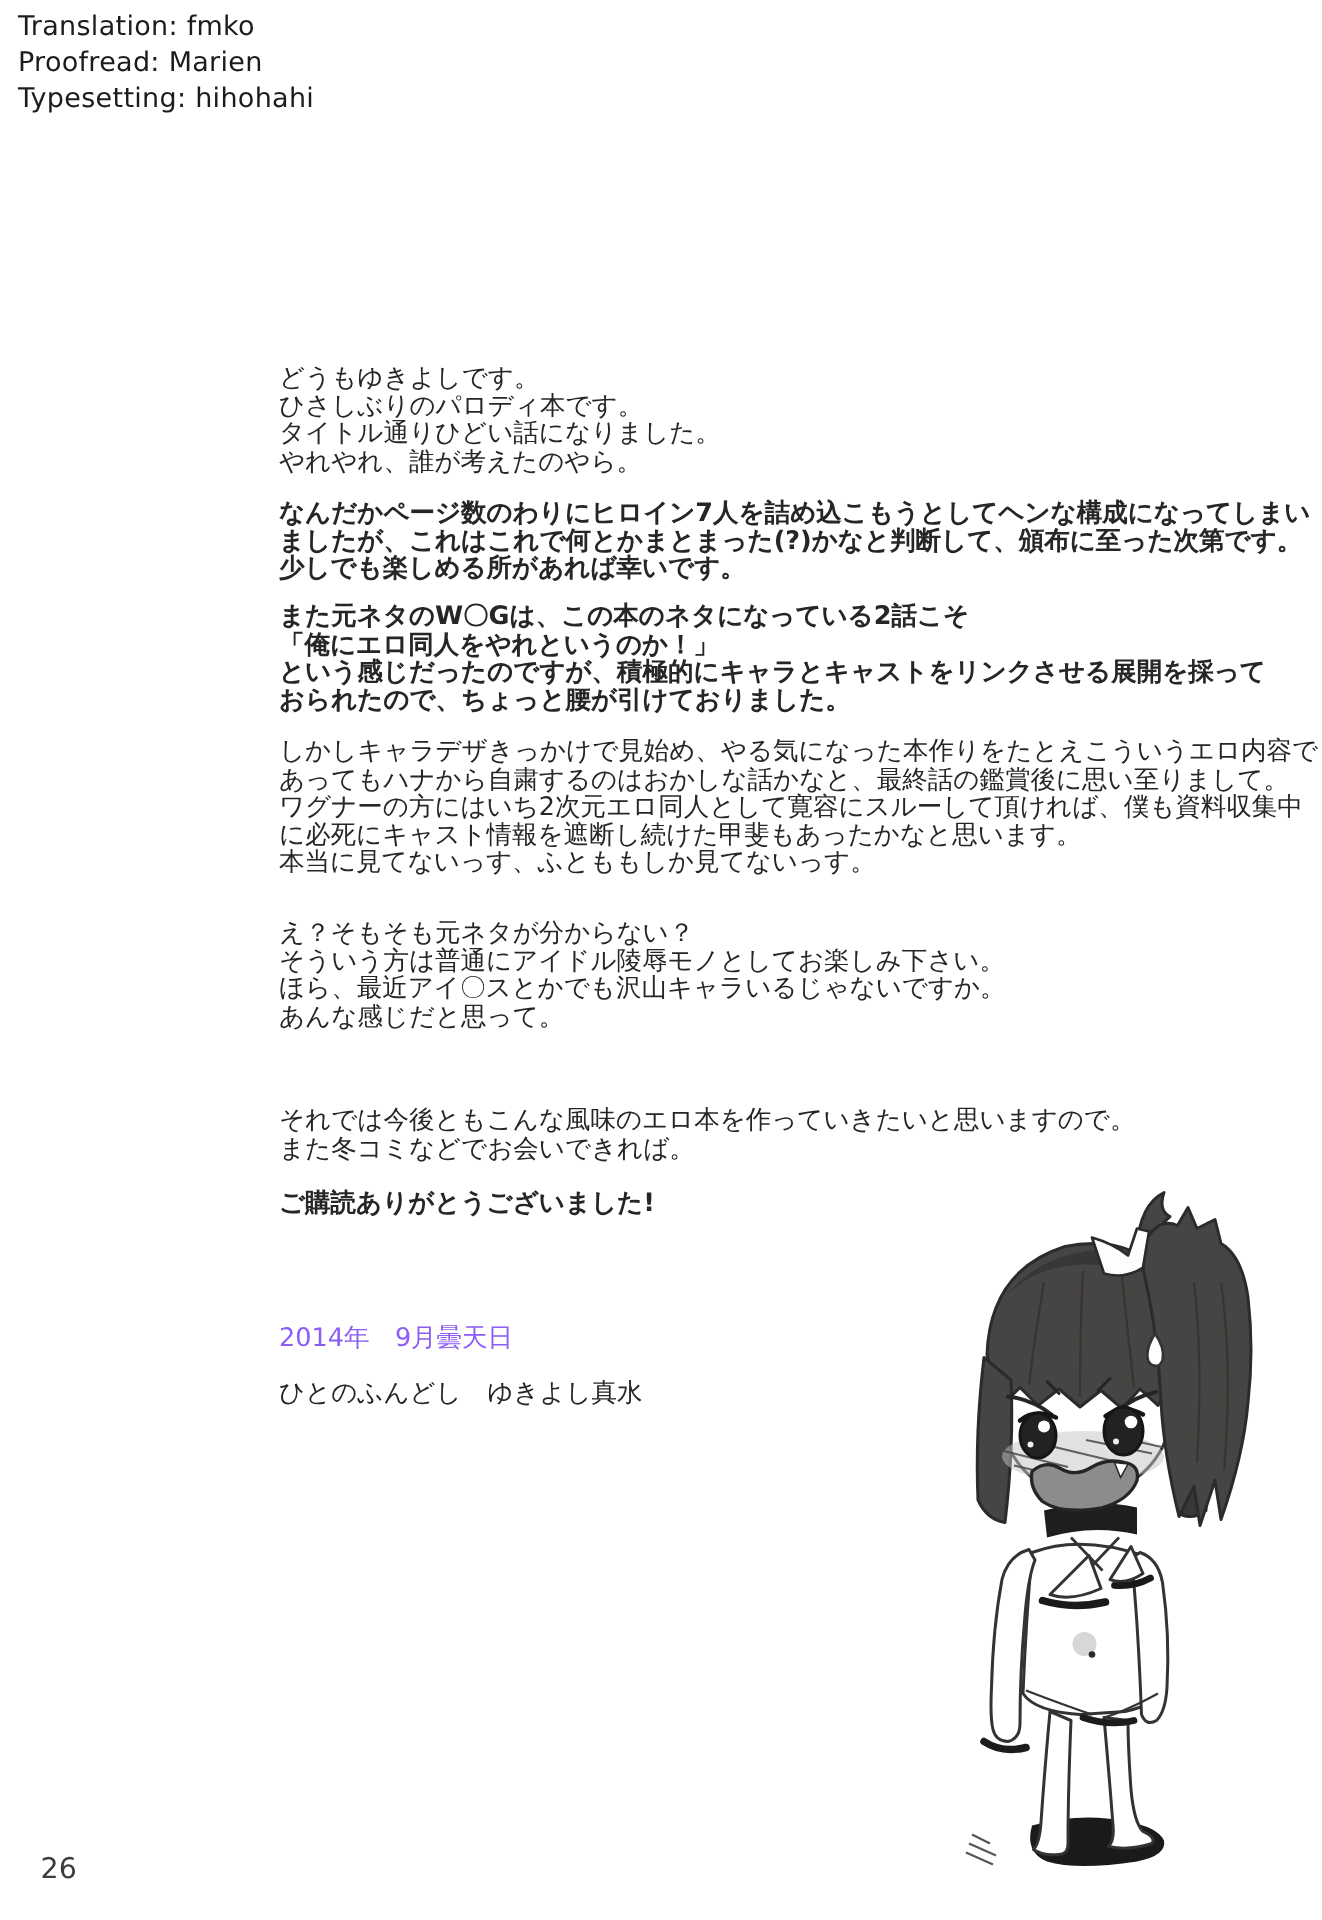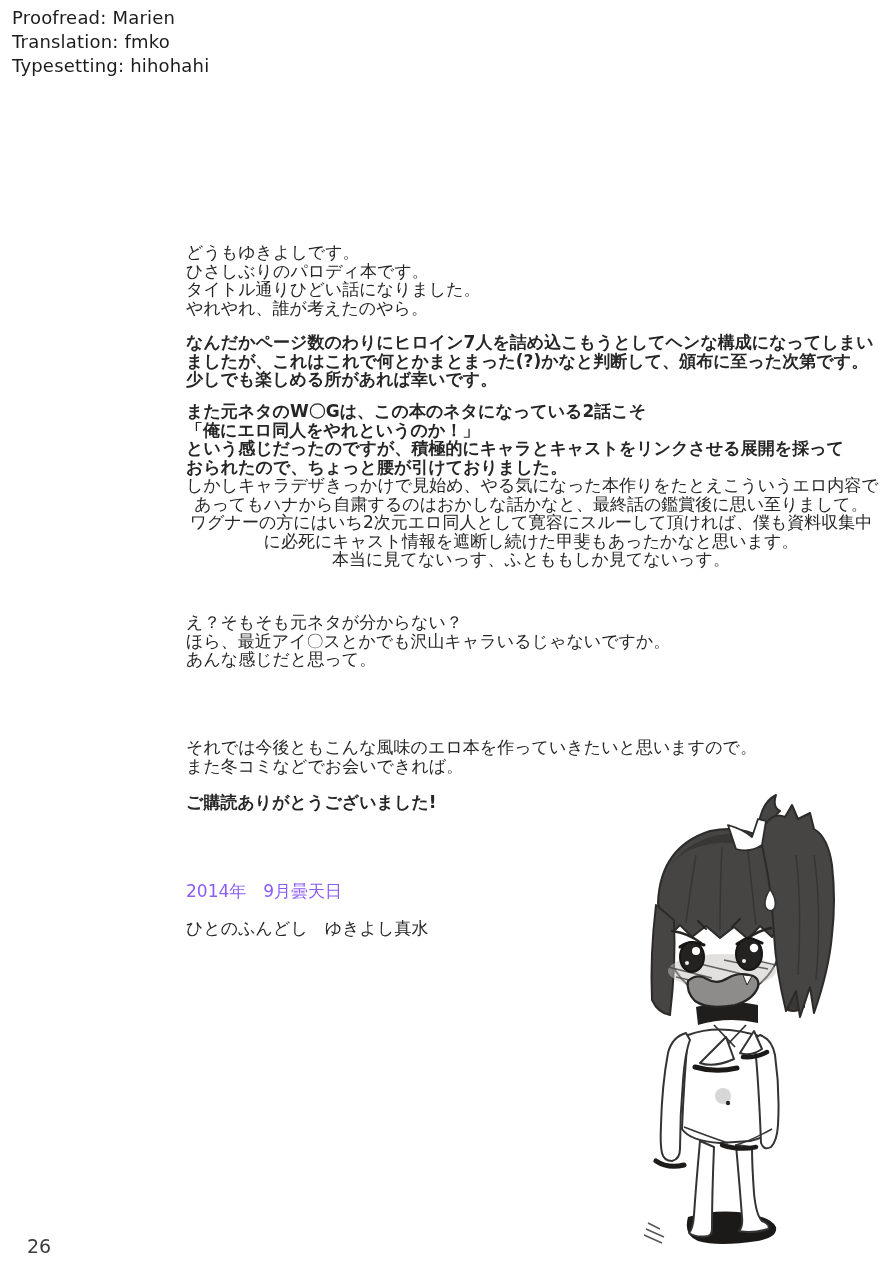--- a/index.html
+++ b/index.html
@@ -12,35 +12,35 @@
     position:absolute;left:12px;top:6px;
     font-size:18px;line-height:24px;color:#1c1c1c;
     letter-spacing:0.2px;
   }
   .para{position:absolute;left:186px;width:690px;
     font-size:17px;line-height:18.6px;color:#262626;
     white-space:nowrap;}
   .p1{top:243px;}
   .p2{top:333px;font-weight:bold;}
   .p3{top:402px;font-weight:bold;}
-  .p4{top:476px;text-align:center;}
+  .p4{top:492px;}
   .p5{top:613px;}
   .p6{top:738px;}
   .p7{top:793px;font-weight:bold;}
   .dateline{position:absolute;left:186px;top:880px;font-size:17px;color:#8b5cf6;white-space:pre;}
   .signature{position:absolute;left:186px;top:917px;font-size:17px;color:#262626;white-space:pre;}
   .page-number{position:absolute;left:27px;top:1235px;font-size:19px;color:#3c3c3c;}
   .illustration{position:absolute;left:600px;top:785px;width:270px;height:470px;}
 </style>
 </head>
 <body>
 
 <div class="credits">
+  <div>Translation: fmko</div>
   <div>Proofread: Marien</div>
-  <div>Translation: fmko</div>
   <div>Typesetting: hihohahi</div>
 </div>
 
 <div class="para p1">
   <div>どうもゆきよしです。</div>
   <div>ひさしぶりのパロディ本です。</div>
   <div>タイトル通りひどい話になりました。</div>
   <div>やれやれ、誰が考えたのやら。</div>
 </div>
 
@@ -60,20 +60,21 @@
 <div class="para p4">
   <div>しかしキャラデザきっかけで見始め、やる気になった本作りをたとえこういうエロ内容で</div>
   <div>あってもハナから自粛するのはおかしな話かなと、最終話の鑑賞後に思い至りまして。</div>
   <div>ワグナーの方にはいち2次元エロ同人として寛容にスルーして頂ければ、僕も資料収集中</div>
   <div>に必死にキャスト情報を遮断し続けた甲斐もあったかなと思います。</div>
   <div>本当に見てないっす、ふとももしか見てないっす。</div>
 </div>
 
 <div class="para p5">
   <div>え？そもそも元ネタが分からない？</div>
+  <div>そういう方は普通にアイドル陵辱モノとしてお楽しみ下さい。</div>
   <div>ほら、最近アイ〇スとかでも沢山キャラいるじゃないですか。</div>
   <div>あんな感じだと思って。</div>
 </div>
 
 <div class="para p6">
   <div>それでは今後ともこんな風味のエロ本を作っていきたいと思いますので。</div>
   <div>また冬コミなどでお会いできれば。</div>
 </div>
 
 <div class="para p7">

